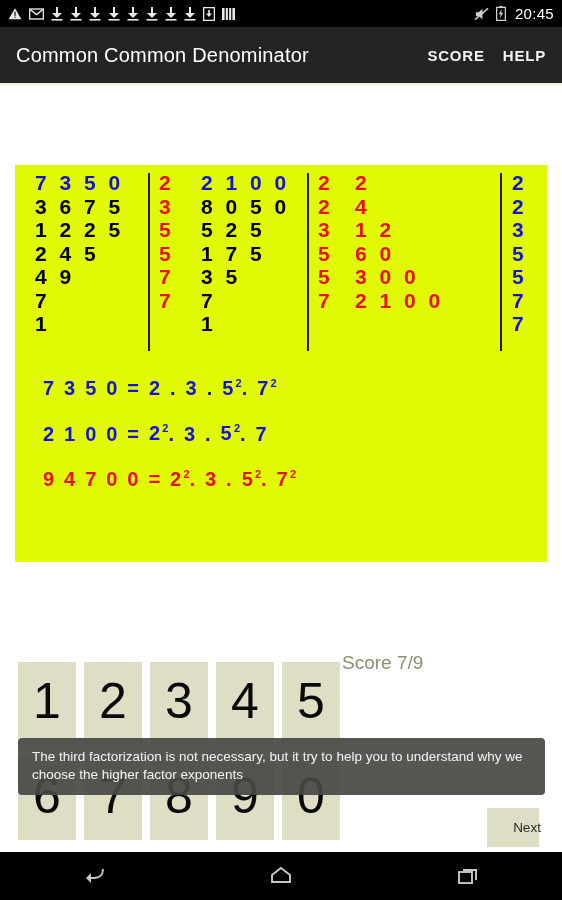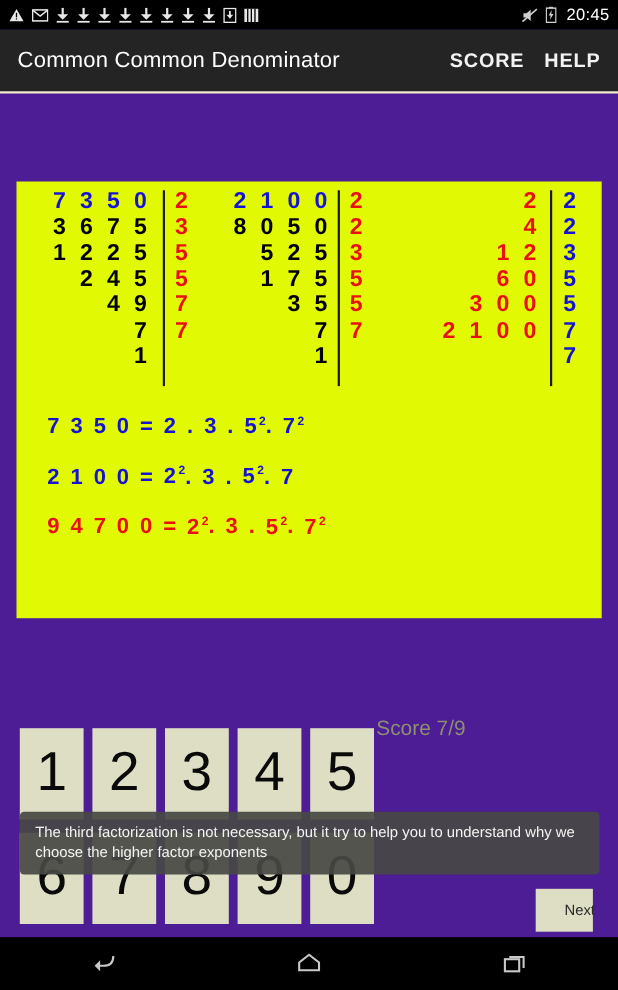--- a/index.html
+++ b/index.html
@@ -4,42 +4,42 @@
 <title>Least Common Denominator</title>
 <style>
   * { box-sizing: border-box; margin: 0; padding: 0; }
   html, body {
     width: 562px; height: 900px;
     overflow: hidden;
     background: #fcfcce;
     font-family: "Liberation Sans", sans-serif;
   }
 
-  #app { position: relative; width: 562px; height: 900px; background: #4c1d95; }
+  #app { position: relative; width: 562px; height: 900px; background: #ffffff; }
 
   
   .statusbar {
     position: absolute; top: 0; left: 0; width: 562px; height: 27px;
     background: #000; display: flex; align-items: center;
     padding: 0 8px; color: #e8e8e8;
   }
   .sb-left { display: flex; align-items: center; gap: 7px; flex: 1; }
   .sb-right { display: flex; align-items: center; gap: 7px; }
   .sb-icon { display: inline-flex; align-items: center; justify-content: center; }
   .sb-time { font-size: 15px; color: #fff; letter-spacing: .3px; margin-left: 2px; }
 
   
   .actionbar {
     position: absolute; top: 27px; left: 0; width: 562px; height: 56px;
     background: #242424; display: flex; align-items: center;
     padding: 0 16px;
   }
   .app-title { color: #ffffff; font-size: 20px; font-weight: 400; flex: 1; letter-spacing: .2px; }
   .ab-action {
-    color: #f2f2f2; font-size: 18px; font-weight: bold; letter-spacing: .8px;
+    color: #f2f2f2; font-size: 15px; font-weight: bold; letter-spacing: .8px;
     margin-left: 18px; cursor: pointer;
   }
 
   
   .ab-underline {
     position: absolute; top: 83px; left: 0; width: 562px; height: 2px;
     background: #f0f0c8;
   }
 
   
@@ -54,21 +54,21 @@
     position: absolute; left: 0; top: 6px; width: 532px; height: 182px;
   }
   .fcol {
     position: absolute; top: 0;
     display: flex; flex-direction: column;
     font-size: 21px; font-weight: bold;
     line-height: 23.5px;
     font-family: "Liberation Sans", sans-serif;
   }
   .fcol .frow { white-space: pre; letter-spacing: 3.5px; }
-  .fcol.right { text-align: right; }
+  .fcol.right { }
   .blue { color: #1414d2; }
   .red  { color: #e81010; }
   .blk  { color: #000000; }
 
   .vline { position: absolute; width: 2px; background: #1a1a1a; top: 2px; height: 178px; }
 
   
   .equations { position: absolute; left: 28px; top: 198px; width: 500px; }
   .eq {
     font-size: 20px; font-weight: bold; letter-spacing: 2.2px;

